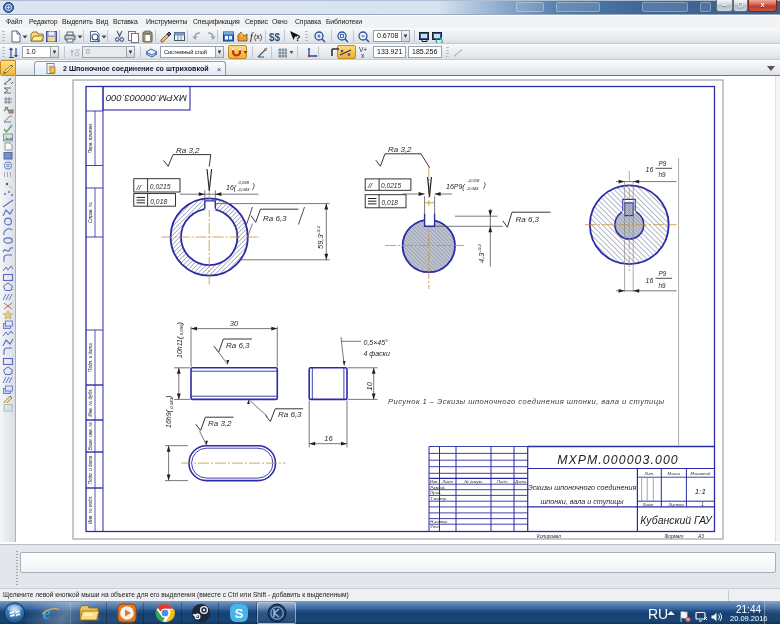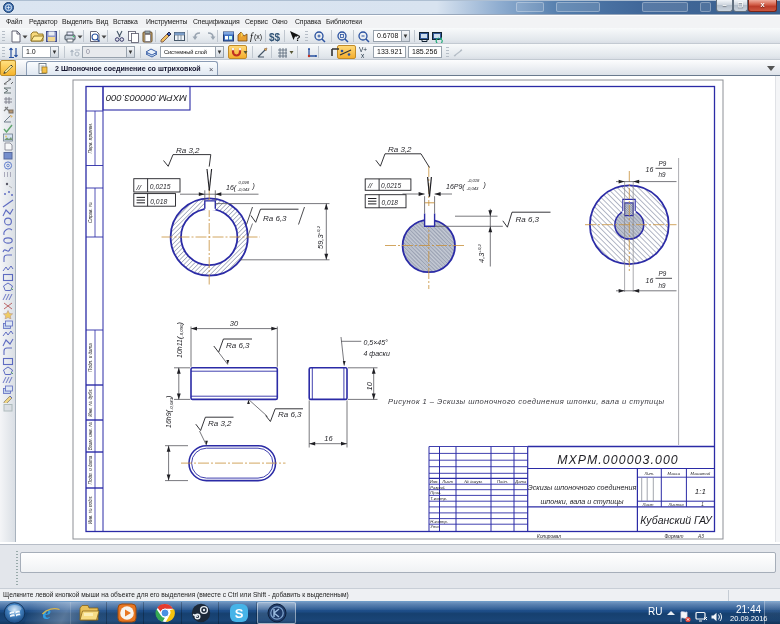--- a/index.html
+++ b/index.html
@@ -9,21 +9,21 @@
 .ghost{position:absolute;top:2px;height:10px;background:rgba(255,255,255,.22);border-radius:2px;border:1px solid rgba(255,255,255,.3)}
 .wbtn{position:absolute;top:0;height:12px;border:1px solid #62707f;border-top:none;border-radius:0 0 3px 3px;background:linear-gradient(#f4f7fa,#ccd4dd 45%,#b4bfcb 50%,#ccd5df);color:#fff;text-align:center;font-size:7.5px;line-height:10px;font-weight:bold;text-shadow:0 1px 1px rgba(0,0,0,.45)}
 .menubar{left:0;top:16px;width:780px;height:12px;background:#f2f3f5;font-size:6.9px;letter-spacing:-0.15px;color:#1c1c1c}
 .menubar span{position:absolute;top:2px}
 .tbar{left:0;width:780px;background:linear-gradient(#f8fafb,#e2e7ec 80%,#d9dee5);border-bottom:1px solid #c3cad2}
 .sep{position:absolute;width:1px;background:#c0c7cf;top:2px;height:12px}
 .grip{position:absolute;width:3px;top:3px;height:11px;background:repeating-linear-gradient(180deg,#b6bec7 0,#b6bec7 1px,transparent 1px,transparent 3px)}
 .combo{position:absolute;background:#fff;border:1px solid #98a2ad;font-size:7px;color:#111;line-height:10px;padding-left:3px;height:12px;top:2px}
 .dbtn{position:absolute;width:9px;height:12px;top:2px;background:linear-gradient(#f6f8fa,#cfd6de);border:1px solid #98a2ad;color:#333;font-size:6px;text-align:center;line-height:11px}
 .tabbar{left:16px;top:60px;width:764px;height:15px;background:linear-gradient(#fdfdfe,#dde2e9)}
-.tab{position:absolute;left:10px;top:1px;width:192px;height:16px;background:linear-gradient(#fafcfe,#dce5f0);border:1px solid #8b9cb5;border-bottom:none;border-radius:3px 3px 0 0;font-size:7.4px;font-weight:bold;color:#15152e}
+.tab{position:absolute;left:18px;top:1px;width:192px;height:16px;background:linear-gradient(#fafcfe,#dce5f0);border:1px solid #8b9cb5;border-bottom:none;border-radius:3px 3px 0 0;font-size:7.4px;font-weight:bold;color:#15152e}
 .lpanel{left:0;top:60px;width:16px;height:482px;background:linear-gradient(90deg,#f4f5f7,#dadfe5);border-right:1px solid #a8b2bd}
 .licon{position:absolute;left:1px;width:14px;height:9px}
 .propstrip{left:0;top:544px;width:780px;height:44px;background:#e3e6eb;border-top:1px solid #b7bdc7}
 .pfield{position:absolute;left:20px;top:7px;width:756px;height:21px;background:linear-gradient(#fff,#f0f2f4);border:1px solid #a6aeb9;border-radius:2px}
 .statusbar{left:0;top:588px;width:780px;height:13px;background:#eef0f3;border-top:1px solid #c8ced6;font-size:6.6px;color:#222}
 .taskbar{left:0;top:601px;width:780px;height:23px;background:linear-gradient(#3a71ad 0%,#2a5d9b 12%,#1d4d87 45%,#16406f 55%,#1a4577 85%,#12375f 100%)}
 .tk{position:absolute;top:1px;height:22px}
 </style></head><body>
 <div class="abs titlebar">
     <svg class="abs" style="left:3px;top:2px" width="11" height="11">
@@ -463,21 +463,21 @@
 <text x="11" y="16" text-anchor="middle" font-family="Liberation Sans" font-size="13" font-weight="bold" fill="#fff">S</text>
 </svg>
 
 <div class="tk" style="left:257px;width:39px;background:linear-gradient(rgba(255,255,255,.34),rgba(255,255,255,.12) 45%,rgba(255,255,255,.05));border:1px solid rgba(255,255,255,.45);border-radius:2px"></div>
 <svg class="tk" style="left:266px" width="22" height="22" viewBox="0 0 22 22">
 <circle cx="11" cy="11" r="9" fill="#1e3a68" stroke="#0c1f3c"></circle>
 <circle cx="11" cy="11" r="6.2" fill="none" stroke="#7ea2cc" stroke-width="1.3"></circle>
 <path d="M8 7v8M8 11l5-4M8 11l5 4" stroke="#9fc0e4" stroke-width="1.4" fill="none"></path>
 </svg>
 
-<span style="position:absolute;left:648px;top:5px;font-size:10px;color:#fff">RU</span>
+<span style="position:absolute;left:648px;top:5px;font-size:14px;color:#fff">RU</span>
 <svg class="tk" style="left:666px;top:8px" width="10" height="8">
       <path d="M1 6l4-4 4 4z" fill="#e8eef4"></path>
     </svg>
 <svg class="tk" style="left:679px;top:5px" width="13" height="12" viewBox="0 0 13 12">
 <path d="M2 1v10M2 1c2-1 4 1 6 0v6c-2 1-4-1-6 0" fill="#f4f6f8" stroke="#dde" stroke-width="0.8"></path>
 <circle cx="9" cy="8.5" r="2.6" fill="#e33b2e"></circle>
       <path d="M7.8 7.3l2.4 2.4M10.2 7.3l-2.4 2.4" stroke="#fff" stroke-width="0.9"></path>
 </svg>
 <svg class="tk" style="left:695px;top:5px" width="13" height="12" viewBox="0 0 13 12">
 <rect x="1" y="1.5" width="9" height="6.5" rx="1" fill="none" stroke="#f0f4f8" stroke-width="1.2"></rect>

